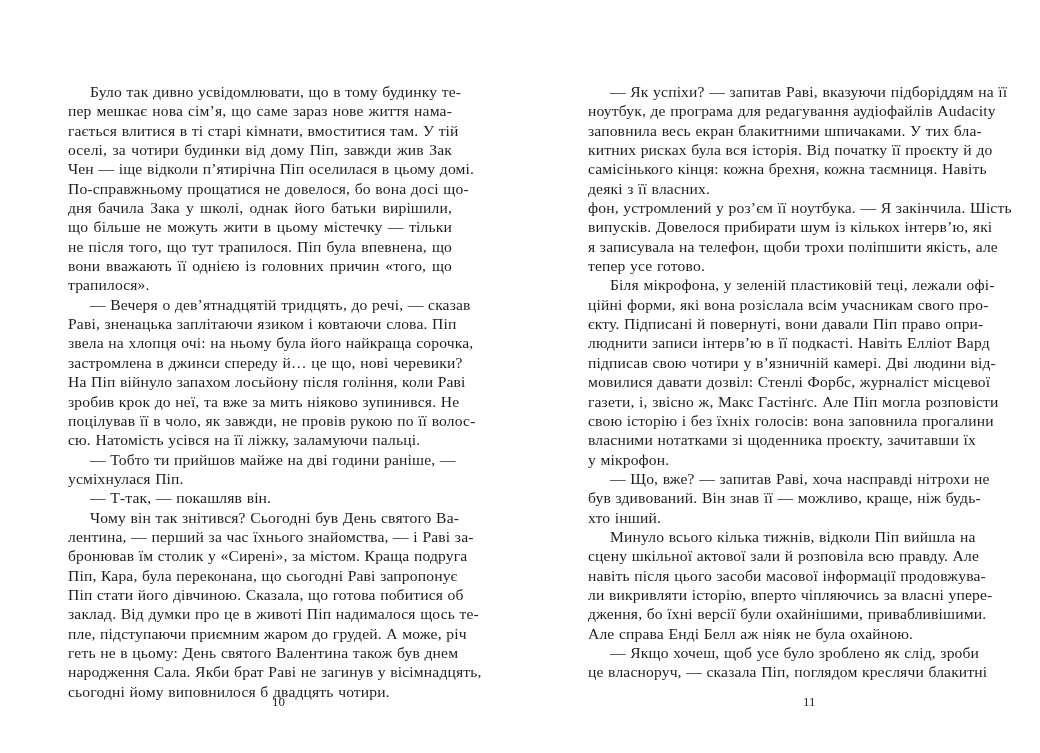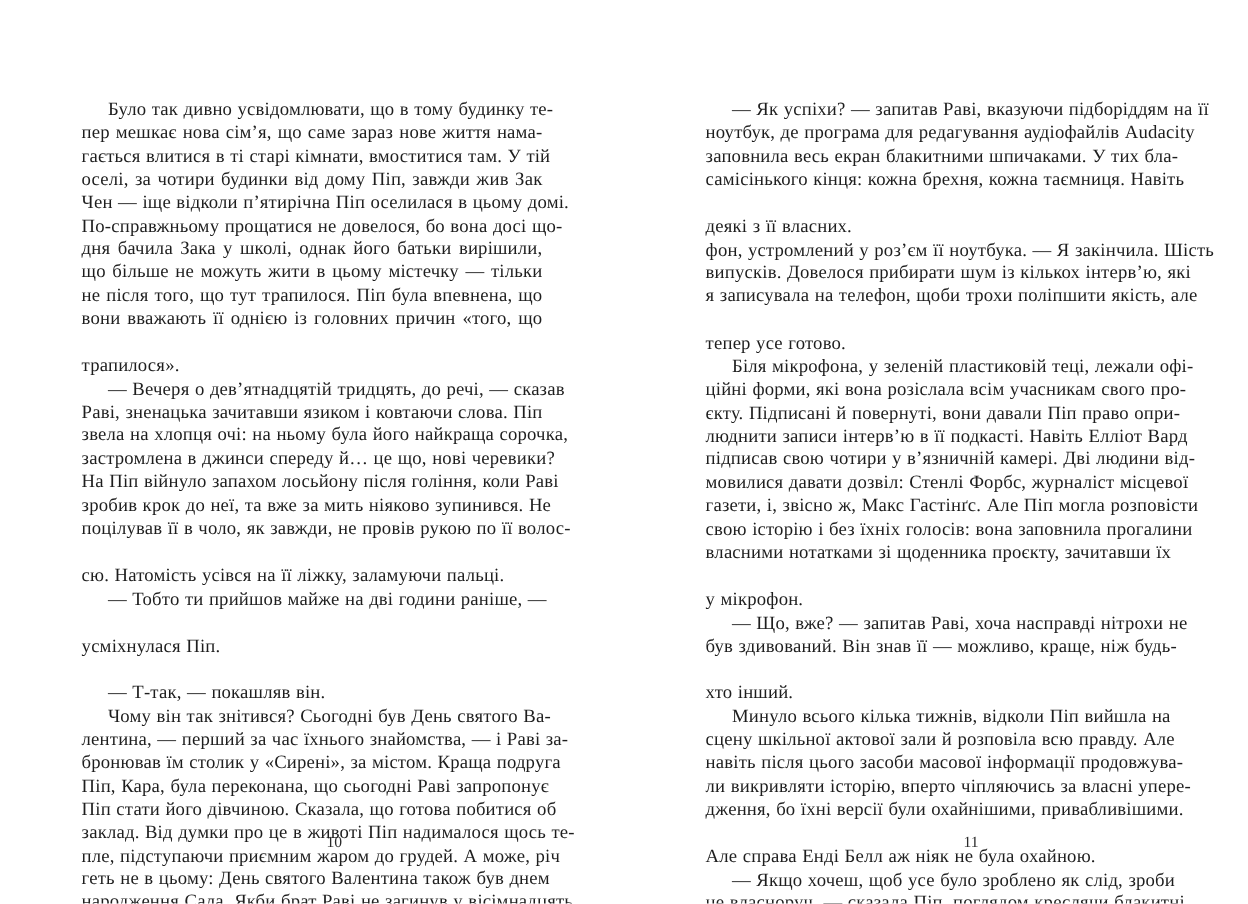--- a/index.html
+++ b/index.html
@@ -43,21 +43,20 @@
   .line {
     display: block;
     white-space: nowrap;
     text-align: justify;
     text-align-last: justify;
     height: 19.35px;
     overflow: visible;
   }
   .line.last {
     text-align-last: left;
-    margin-top: 20px;
   }
   .line.indent {
     padding-left: 22px;
   }
   .page-number {
     position: absolute;
     top: 694px;
     font-size: 13px;
     color: #2a2a2a;
     margin-left: 28px;
@@ -76,21 +75,21 @@
         <span class="line">гається влитися в ті старі кімнати, вмоститися там. У тій</span>
         <span class="line">оселі, за чотири будинки від дому Піп, завжди жив Зак</span>
         <span class="line">Чен — іще відколи п’ятирічна Піп оселилася в цьому домі.</span>
         <span class="line">По-справжньому прощатися не довелося, бо вона досі що-</span>
         <span class="line">дня бачила Зака у школі, однак його батьки вирішили,</span>
         <span class="line">що більше не можуть жити в цьому містечку — тільки</span>
         <span class="line">не після того, що тут трапилося. Піп була впевнена, що</span>
         <span class="line">вони вважають її однією із головних причин «того, що</span>
         <span class="line last">трапилося».</span>
         <span class="line indent">— Вечеря о дев’ятнадцятій тридцять, до речі, — сказав</span>
-        <span class="line">Раві, зненацька зачитавши язиком і ковтаючи слова. Піп</span>
+        <span class="line">Раві, зненацька заплітаючи язиком і ковтаючи слова. Піп</span>
         <span class="line">звела на хлопця очі: на ньому була його найкраща сорочка,</span>
         <span class="line">застромлена в джинси спереду й… це що, нові черевики?</span>
         <span class="line">На Піп війнуло запахом лосьйону після гоління, коли Раві</span>
         <span class="line">зробив крок до неї, та вже за мить ніяково зупинився. Не</span>
         <span class="line">поцілував її в чоло, як завжди, не провів рукою по її волос-</span>
         <span class="line last">сю. Натомість усівся на її ліжку, заламуючи пальці.</span>
         <span class="line indent">— Тобто ти прийшов майже на дві години раніше, —</span>
         <span class="line last">усміхнулася Піп.</span>
         <span class="line indent last">— Т-так, — покашляв він.</span>
         <span class="line indent">Чому він так знітився? Сьогодні був День святого Ва-</span>
@@ -104,20 +103,21 @@
         <span class="line">народження Сала. Якби брат Раві не загинув у вісімнадцять,</span>
         <span class="line last">сьогодні йому виповнилося б двадцять чотири.</span>
       </div>
     <div class="page-number">10</div>
   </div>
   <div class="page page-right">
     <div class="text-block" id="right-text">
         <span class="line indent">— Як успіхи? — запитав Раві, вказуючи підборіддям на її</span>
         <span class="line">ноутбук, де програма для редагування аудіофайлів Audacity</span>
         <span class="line">заповнила весь екран блакитними шпичаками. У тих бла-</span>
+        <span class="line">китних рисках була вся історія. Від початку її проєкту й до</span>
         <span class="line">самісінького кінця: кожна брехня, кожна таємниця. Навіть</span>
         <span class="line last">деякі з її власних.</span>
         <span class="line">фон, устромлений у роз’єм її ноутбука. — Я закінчила. Шість</span>
         <span class="line">випусків. Довелося прибирати шум із кількох інтерв’ю, які</span>
         <span class="line">я записувала на телефон, щоби трохи поліпшити якість, але</span>
         <span class="line last">тепер усе готово.</span>
         <span class="line indent">Біля мікрофона, у зеленій пластиковій теці, лежали офі-</span>
         <span class="line">ційні форми, які вона розіслала всім учасникам свого про-</span>
         <span class="line">єкту. Підписані й повернуті, вони давали Піп право опри-</span>
         <span class="line">люднити записи інтерв’ю в її подкасті. Навіть Елліот Вард</span>

